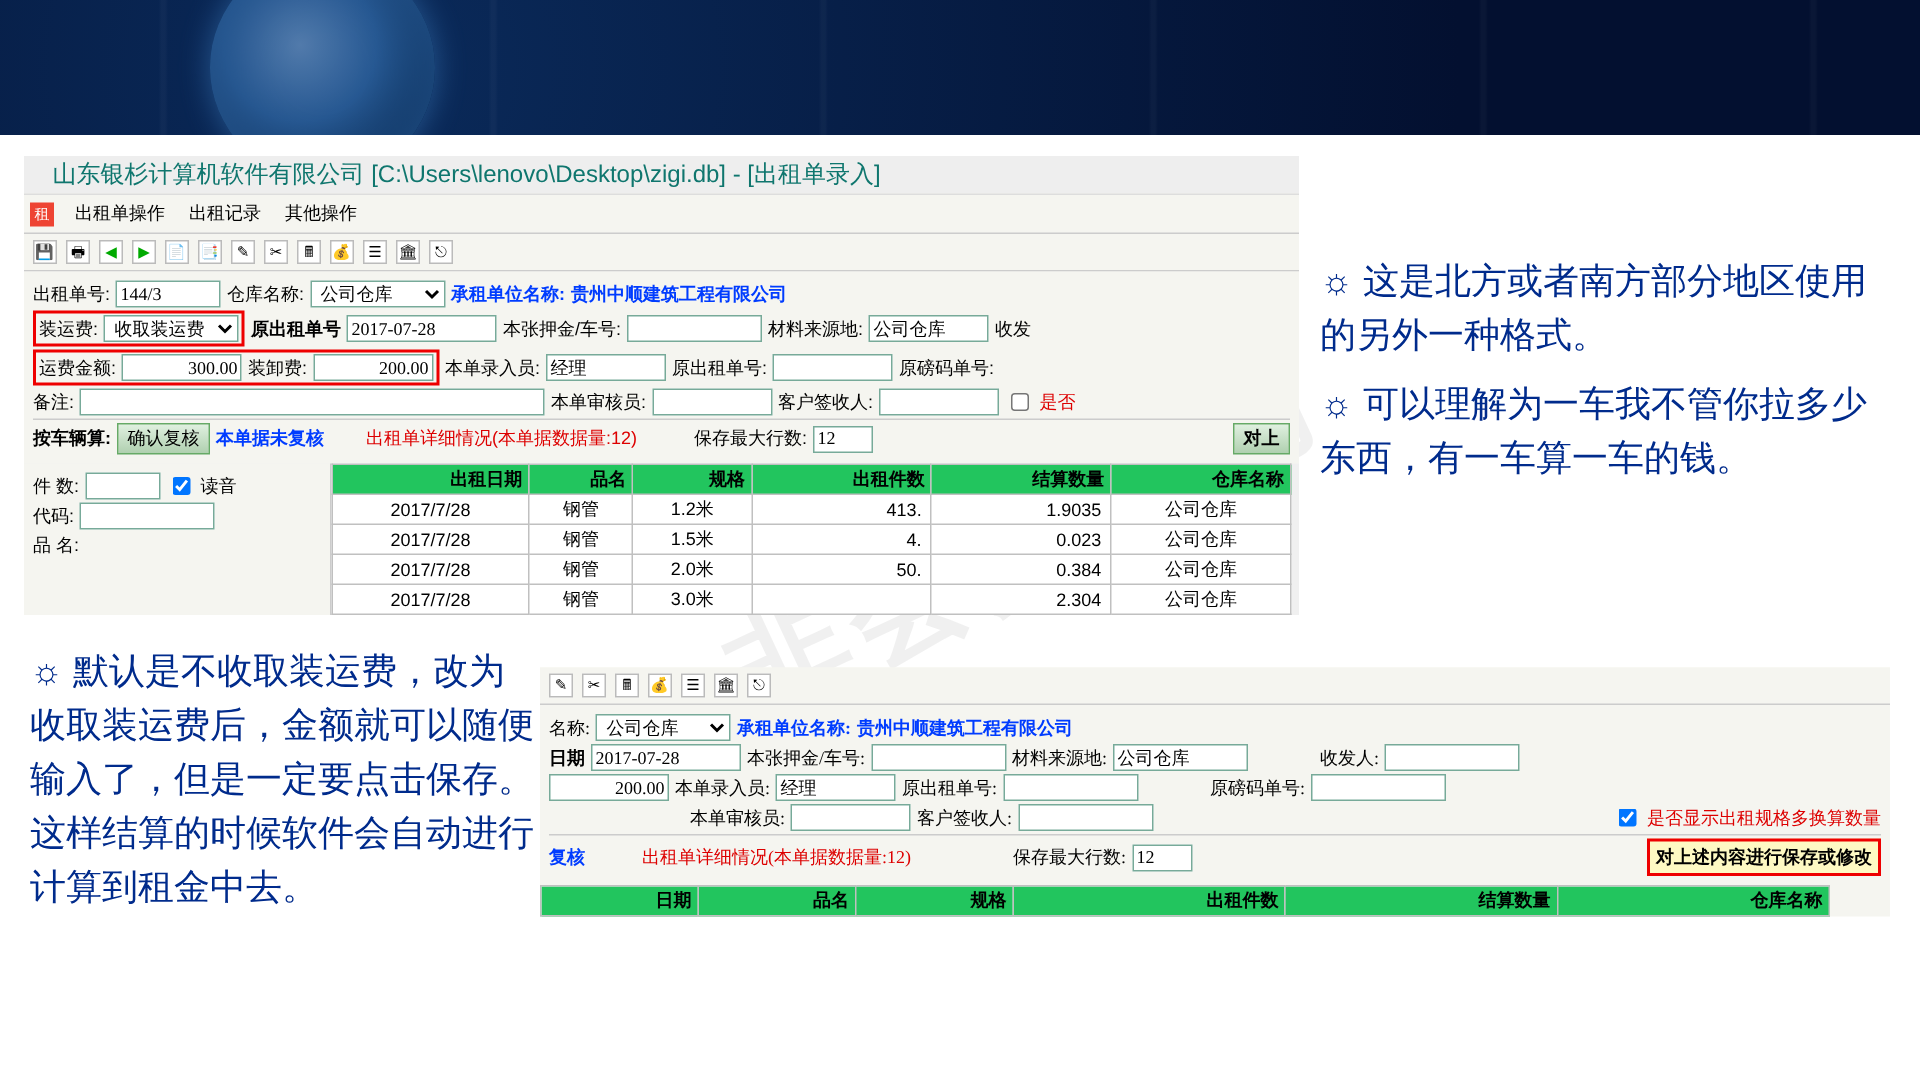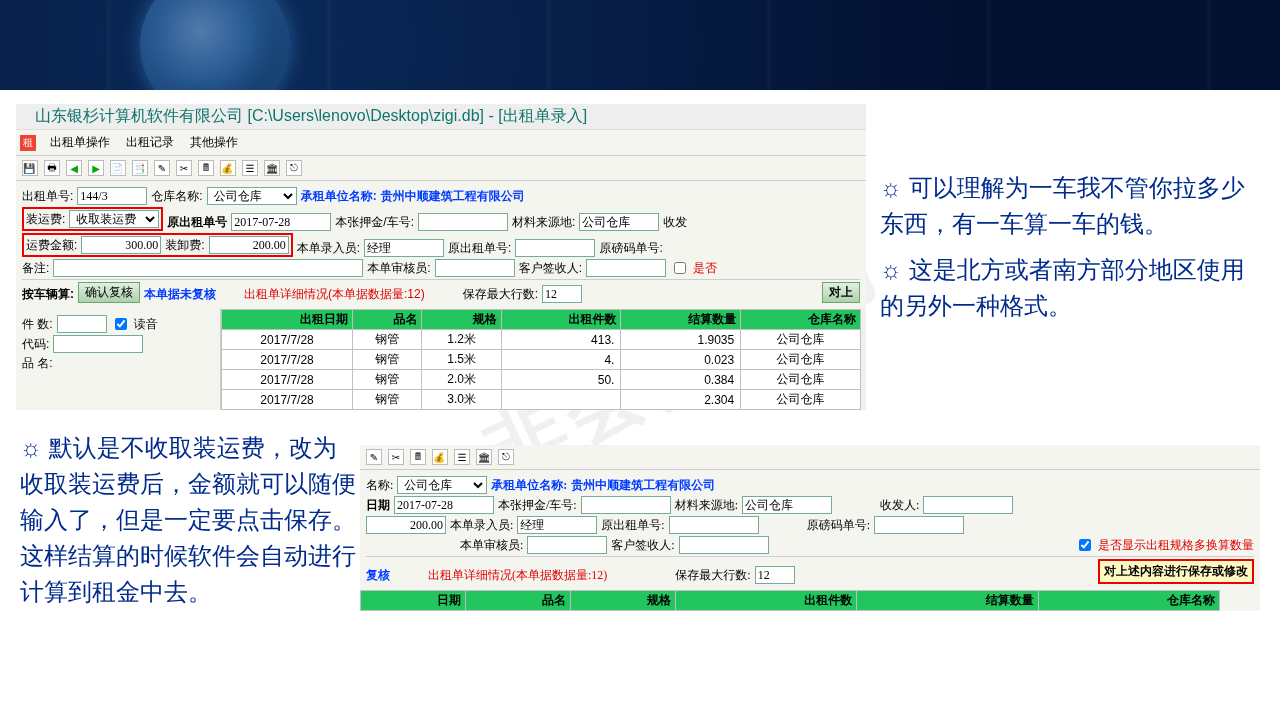--- a/index.html
+++ b/index.html
@@ -76,21 +76,21 @@
     display:flex; gap:6px; align-items:center;
     border-bottom:1px solid #ccc;
   }
   .tbicon {
     width:16px; height:16px; border:1px solid #bbb; background:#fff;
     display:flex; align-items:center; justify-content:center; font-size:10px;
   }
   .form-zone {
     background:#f5f5f0; padding: 4px 6px;
   }
-  .row { display:flex; align-items:flex-end; gap:4px; margin:2px 0; flex-wrap:nowrap;}
+  .row { display:flex; align-items:center; gap:4px; margin:2px 0; flex-wrap:nowrap;}
   .lbl { white-space:nowrap; }
   .inp {
     background:#fff; border:1px solid #7a9; height:18px; font-size:12px;
     padding:0 2px; font-family:"SimSun";
   }
   .redbox { border:2px solid #e00; padding:1px 2px; display:flex; align-items:center; gap:4px;}
   .bluetxt { color:#003cff; font-weight:bold;}
   .redtxt { color:#d00; }
   .greenbtn {
     background: linear-gradient(#e0f0e0,#b0d0b0);
@@ -288,22 +288,22 @@
             <td class="num"></td>
             <td class="num">2.304</td>
             <td>公司仓库</td>
           </tr>
         </tbody>
     </table>
   </div>
 </div>
 
 <div class="right-note">
+  <p class="bullet">这是北方或者南方部分地区使用的另外一种格式。</p>
   <p class="bullet">可以理解为一车我不管你拉多少东西，有一车算一车的钱。</p>
-  <p class="bullet">这是北方或者南方部分地区使用的另外一种格式。</p>
 </div>
 
 <div class="left-note">
   <p class="bullet">默认是不收取装运费，改为收取装运费后，金额就可以随便输入了，但是一定要点击保存。这样结算的时候软件会自动进行计算到租金中去。</p>
 </div>
 
 <div class="app2">
   <div class="toolbar">
     <div class="tbicon">✎</div>
     <div class="tbicon">✂</div>

